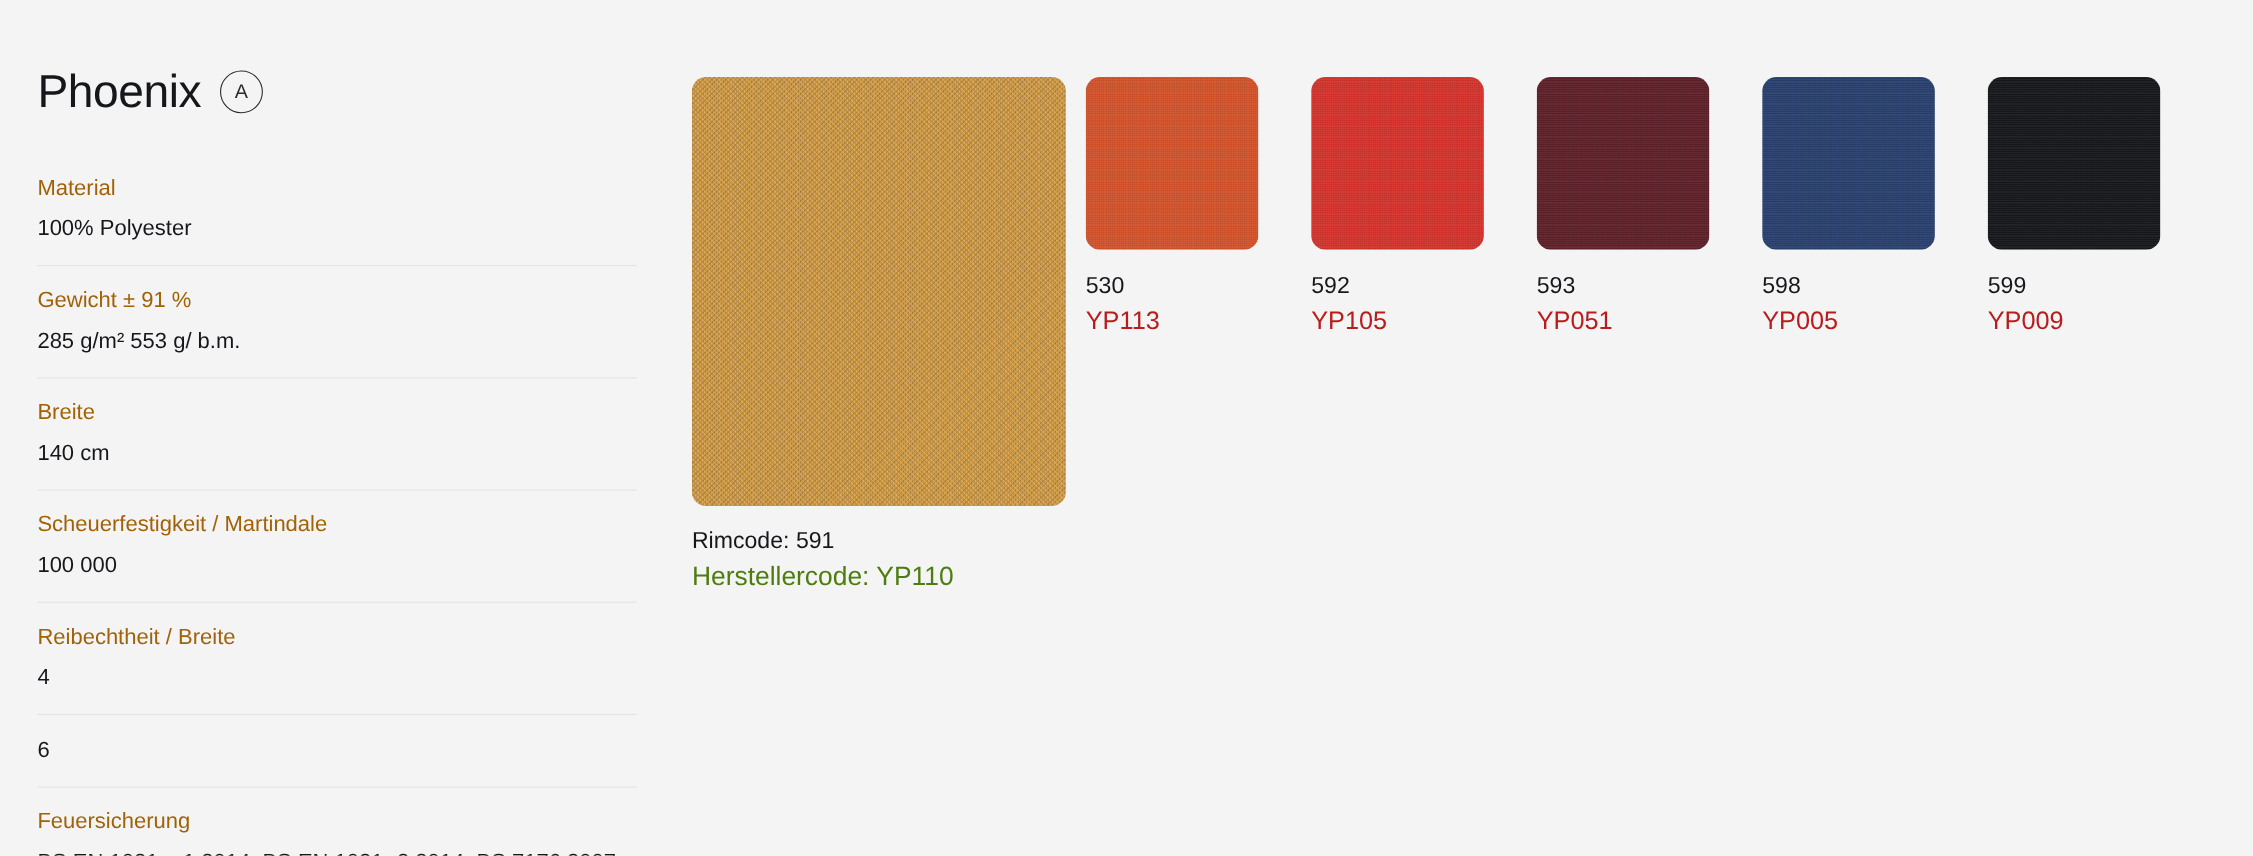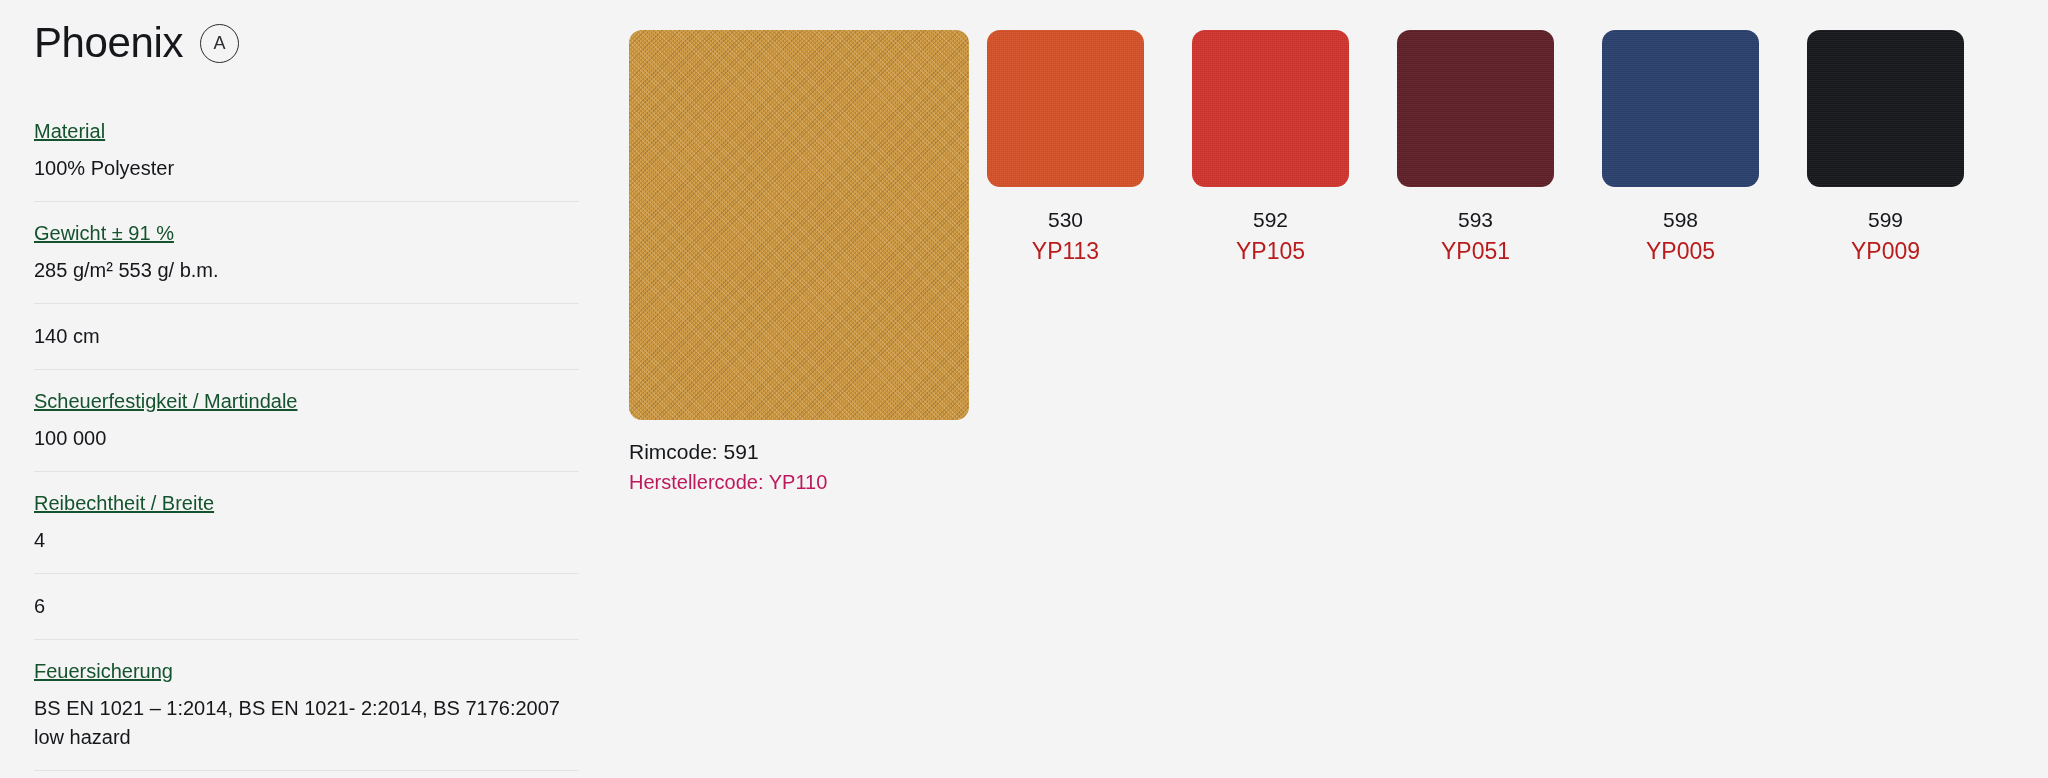--- a/index.html
+++ b/index.html
@@ -4,21 +4,21 @@
 <title>Phoenix — Fabric Detail</title>
 <style>
   * { box-sizing: border-box; margin: 0; padding: 0; }
   html, body {
     width: 2048px; height: 778px;
     background: #f4f4f4;
     font-family: "Liberation Sans", sans-serif;
     -webkit-font-smoothing: antialiased;
     overflow: hidden;
   }
-  .page { position: relative; width: 2048px; height: 621px; background: #f4f4f4; }
+  .page { position: relative; width: 2048px; height: 621px; background: #f4f4f4; margin-top: 40px; }
 
   
   .spec-panel {
     position: absolute;
     left: 34px; top: 22px;
     width: 545px;
   }
   .title-row {
     display: flex;
     align-items: center;
@@ -46,25 +46,24 @@
   }
   .spec-list { width: 545px; }
   .spec-row {
     padding: 0 0 18px 0;
     margin-bottom: 18px;
     border-bottom: 1px solid #e3e3e3;
   }
   .spec-row:first-child { padding-top: 0; }
   .spec-label {
     font-size: 20px;
-    color: #14532d;
+    color: #a16207;
     line-height: 1.35;
     margin-bottom: 9px;
     font-weight: 400;
-    text-decoration: underline;
   }
   .spec-value {
     font-size: 20px;
     color: #15171b;
     line-height: 1.45;
     font-weight: 400;
   }
 
   
   .swatch-area {
@@ -77,33 +76,33 @@
     width: 340px; height: 390px;
     border-radius: 13px;
   }
   .hero-caption { margin-top: 17px; }
   .hero-code {
     font-size: 21px;
     color: #15171b;
     line-height: 1.4;
   }
   .hero-subcode {
-    font-size: 20px;
-    color: #be185d;
+    font-size: 24px;
+    color: #4d7c0f;
     line-height: 1.4;
     margin-top: 2px;
   }
 
   .swatch-strip {
     position: absolute;
     left: 360px; top: 0;
     display: flex;
     gap: 48px;
   }
-  .swatch-item { width: 157px; text-align: center; }
+  .swatch-item { width: 157px; }
   .swatch-chip {
     width: 157px; height: 157px;
     border-radius: 13px;
   }
   .swatch-code {
     margin-top: 19px;
     font-size: 21px;
     color: #15171b;
     line-height: 1.35;
   }
@@ -143,20 +142,21 @@
     <div class="spec-list">
         <div class="spec-row">
           <div class="spec-label">Material</div>
           <div class="spec-value">100% Polyester</div>
         </div>
         <div class="spec-row">
           <div class="spec-label">Gewicht ± 91 %</div>
           <div class="spec-value">285 g/m² 553 g/ b.m.</div>
         </div>
         <div class="spec-row">
+          <div class="spec-label">Breite</div>
           <div class="spec-value">140 cm</div>
         </div>
         <div class="spec-row">
           <div class="spec-label">Scheuerfestigkeit / Martindale</div>
           <div class="spec-value">100 000</div>
         </div>
         <div class="spec-row">
           <div class="spec-label">Reibechtheit / Breite</div>
           <div class="spec-value">4</div>
         </div>

